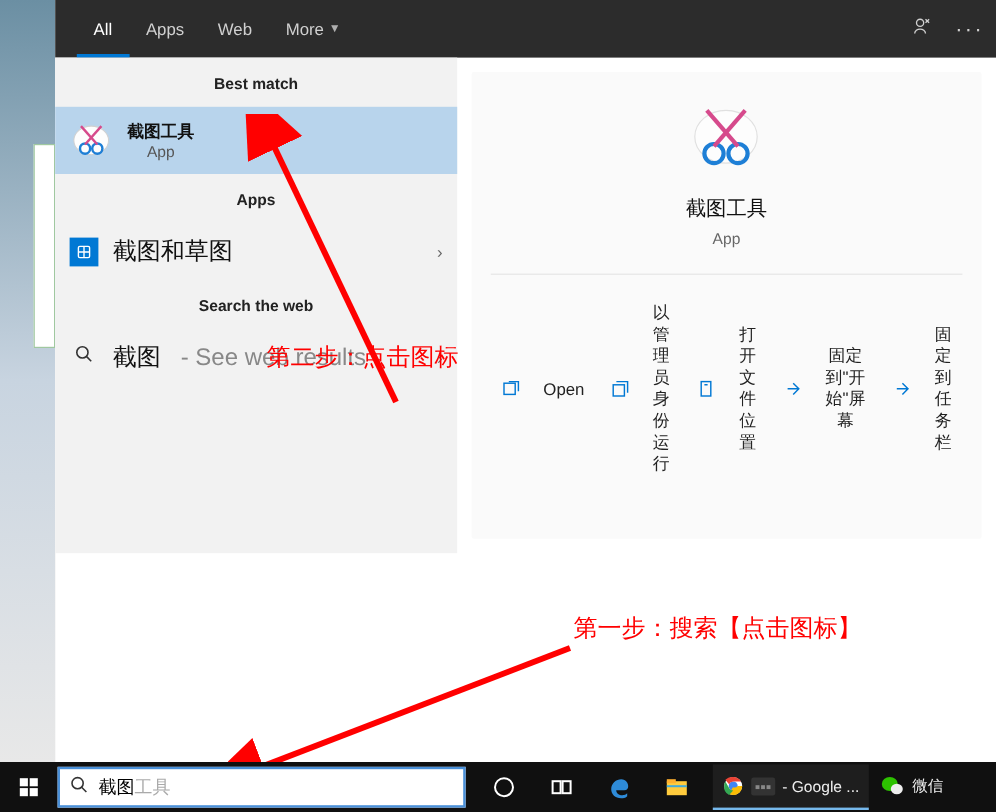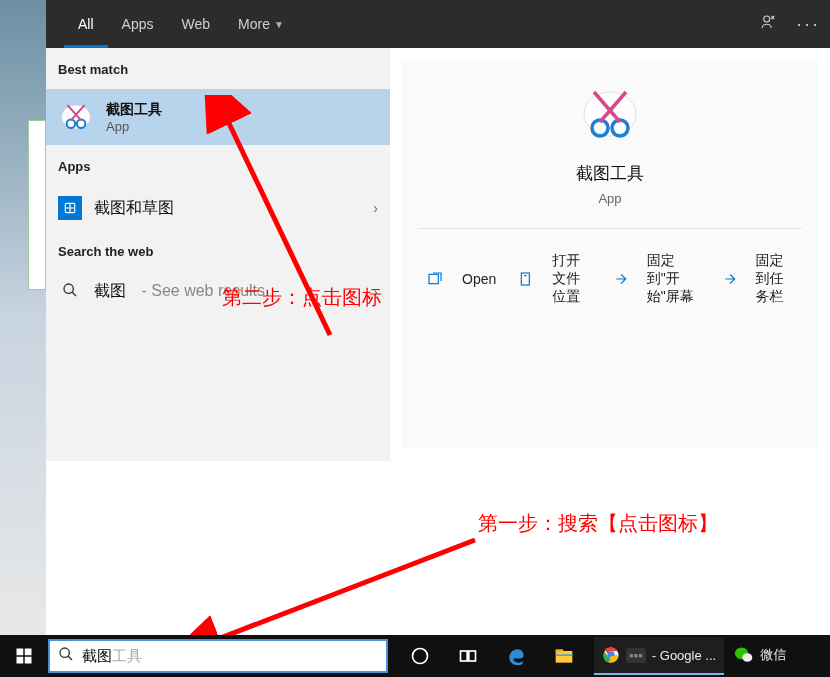--- a/index.html
+++ b/index.html
@@ -1,39 +1,39 @@
 <!DOCTYPE html>
 <html><head>
 <meta charset="utf-8">
 <style>
   * { box-sizing: border-box; margin: 0; padding: 0; font-family: "Segoe UI", "Microsoft YaHei", sans-serif; }
   body { width: 830px; height: 677px; background: #d4d4d4; position: relative; overflow: hidden; }
   .bg-left { position: absolute; left: 0; top: 0; width: 46px; height: 635px; background: linear-gradient(#6b8fa3, #c8d4e0 50%, #e8e8e8); }
   .bg-doc { position: absolute; left: 28px; top: 120px; width: 18px; height: 170px; background: #fff; border: 1px solid #a0c8a0; }
-  .search-panel { position: absolute; left: 46px; top: 0; width: 784px; height: 635px; background: #fff; }
+  .search-panel { position: absolute; left: 46px; top: 0; width: 784px; height: 635px; background: #fff; text-align: center; }
 
   .tabs { background: #2c2c2c; height: 48px; display: flex; align-items: center; padding-left: 18px; color: #d0d0d0; position: relative; }
   .tab { padding: 0 14px; height: 48px; display: flex; align-items: center; font-size: 14px; cursor: pointer; }
   .tab.active { color: #fff; border-bottom: 3px solid #0078d4; padding-top: 3px; }
   .more-chev { font-size: 10px; margin-left: 4px; opacity: .8; }
   .tabs-right { position: absolute; right: 10px; display: flex; gap: 18px; align-items: center; }
   .feedback-icon svg, .ellipsis { color: #d0d0d0; }
   .ellipsis { font-size: 18px; letter-spacing: 2px; }
 
   .columns { display: flex; height: 413px; }
   .left-col { width: 344px; background: #f2f2f2; position: relative; }
   .right-col { flex: 1; background: #fff; padding: 12px; }
 
   .section-head { font-size: 13px; font-weight: 600; padding: 14px 12px 12px; color: #222; }
   .best-item { display: flex; align-items: center; padding: 10px 12px; gap: 12px; background: #b8d4ec; }
   .app-icon-sm { width: 36px; height: 36px; display: flex; align-items: center; justify-content: center; }
   .best-text .title { font-size: 14px; font-weight: 600; color: #111; }
   .best-text .sub { font-size: 13px; color: #555; }
   .item-row { display: flex; align-items: center; justify-content: space-between; padding: 10px 12px; }
-  .item-left { display: flex; align-items: center; gap: 12px; font-size: 16px; color: #111; }
+  .item-left { display: flex; align-items: center; gap: 12px; font-size: 20px; color: #111; }
   .sq-icon { width: 24px; height: 24px; background: #0078d4; display: flex; align-items: center; justify-content: center; color: #fff; font-size: 13px; }
   .chev { color: #666; font-size: 14px; }
   .search-row .search-glyph { width: 24px; text-align: center; color: #333; }
   .web-suffix { color: #888; margin-left: 11px; }
 
   .preview { background: #fafafa; border-radius: 2px; height: 100%; padding: 24px 16px; }
   .preview-head { display: flex; flex-direction: column; align-items: center; border-bottom: 1px solid #e5e5e5; padding-bottom: 22px; }
   .app-icon-lg { width: 64px; height: 64px; margin-bottom: 14px; }
   .preview-title { font-size: 17px; color: #111; margin-bottom: 6px; }
   .preview-sub { font-size: 13px; color: #666; }
@@ -155,20 +155,29 @@
         </div>
         <div class="actions">
           <div class="action">
             <span class="action-ico">
                 <svg viewBox="0 0 24 24" fill="none" stroke="currentColor" stroke-width="1.8">
                   <rect x="3" y="5" width="14" height="14"></rect>
                   <path d="M9 3h12v12"></path>
                 </svg>
               </span>
             <span>Open</span>
+          </div>
+          <div class="action">
+            <span class="action-ico">
+                <svg viewBox="0 0 24 24" fill="none" stroke="currentColor" stroke-width="1.8">
+                  <rect x="3" y="7" width="14" height="14"></rect>
+                  <path d="M7 3h14v14"></path>
+                </svg>
+              </span>
+            <span>以管理员身份运行</span>
           </div>
           <div class="action">
             <span class="action-ico">
                 <svg viewBox="0 0 24 24" fill="none" stroke="currentColor" stroke-width="1.8">
                   <rect x="5" y="3" width="12" height="18"></rect>
                   <path d="M9 7h4"></path>
                 </svg>
               </span>
             <span>打开文件位置</span>
           </div>

